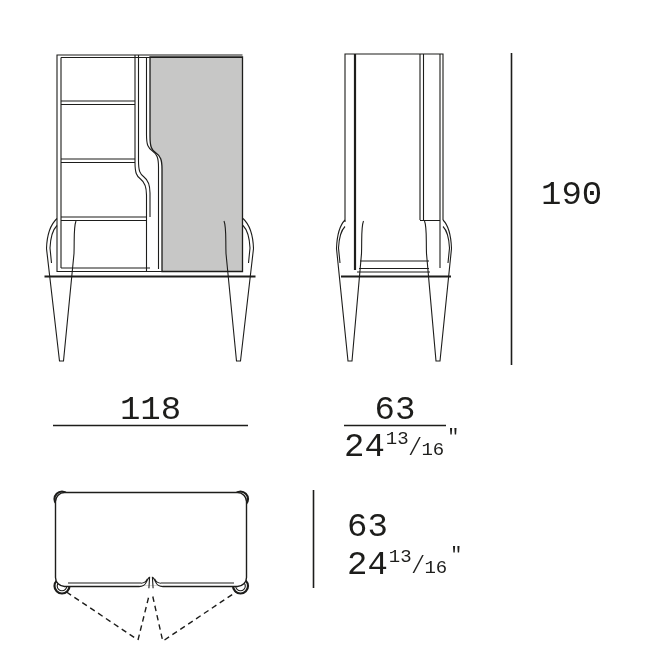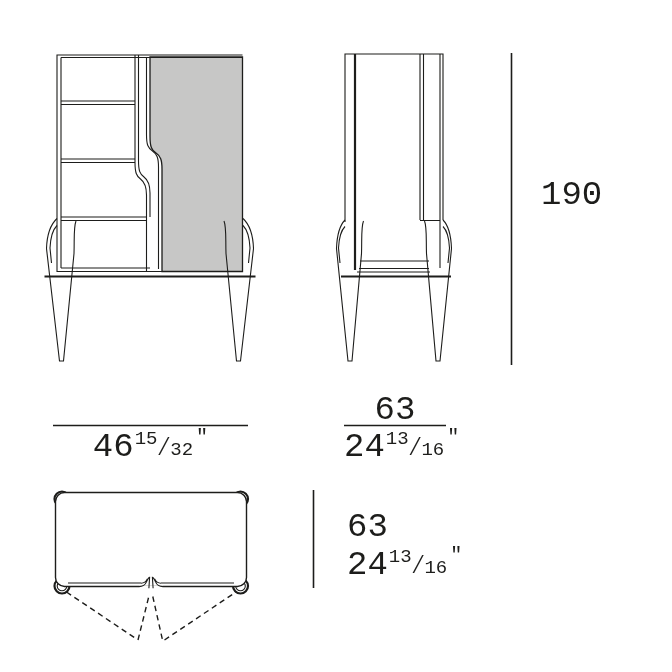--- a/index.html
+++ b/index.html
@@ -100,23 +100,21 @@
     </g>
 
     <line class="dimline" x1="511.5" y1="53" x2="511.5" y2="365"></line>
     <line class="dimline" x1="53" y1="425.5" x2="248" y2="425.5"></line>
     <line class="dimline" x1="344" y1="425.5" x2="446" y2="425.5"></line>
     <line class="dimline" x1="313.5" y1="490" x2="313.5" y2="588"></line>
   </svg>
 
   <div class="dim metric" style="left:541px;top:178px;">190</div>
 
-  <div class="dim center" style="left:53px;top:428px;width:195px;">
-    <span class="whole">46</span><span class="fnum">15</span><span class="fsep">⁄</span><span class="fden">32</span><span class="fmark">″</span>
-  </div>
+  <div class="dim metric center" style="left:53px;top:393px;width:195px;">118</div>
 
   <div class="dim metric center" style="left:344px;top:393px;width:102px;">63</div>
   <div class="dim center" style="left:344px;top:428px;width:102px;">
     <span class="whole">24</span><span class="fnum">13</span><span class="fsep">⁄</span><span class="fden">16</span><span class="fmark">″</span>
   </div>
 
   <div class="dim metric" style="left:347px;top:510px;">63</div>
   <div class="dim" style="left:347px;top:546px;">
     <span class="whole">24</span><span class="fnum">13</span><span class="fsep">⁄</span><span class="fden">16</span><span class="fmark">″</span>
   </div>

